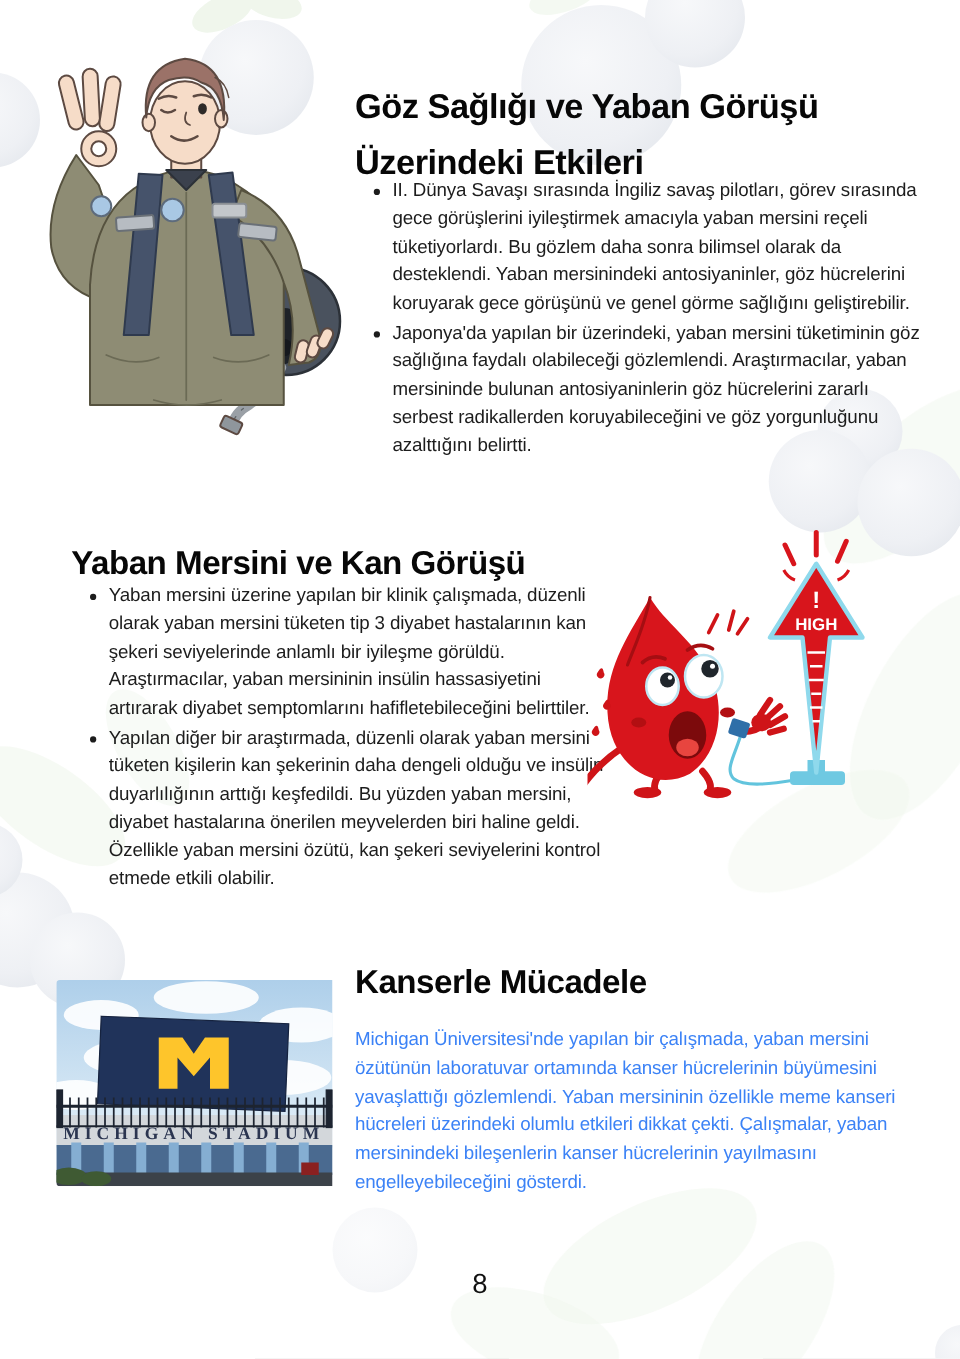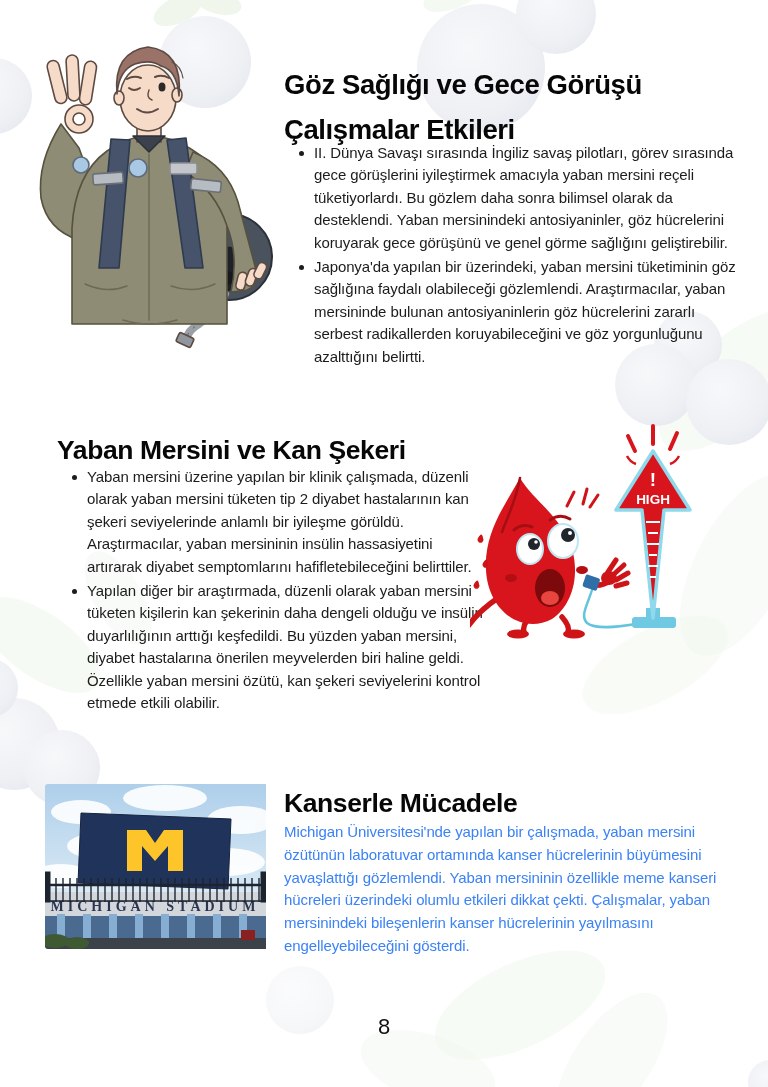--- a/index.html
+++ b/index.html
@@ -13,21 +13,21 @@
   .decor-layer{z-index:1;pointer-events:none;}
 
   .h1{
     position:absolute;left:284px;top:44px;width:470px;
     font-size:27.5px;font-weight:700;line-height:45px;letter-spacing:-0.4px;color:#070707;
   }
   .h2{
     position:absolute;font-size:26.5px;font-weight:700;letter-spacing:-0.4px;color:#070707;
   }
   .sec2-h{left:57px;top:413px;width:480px;}
-  .sec3-h{left:284px;top:766px;width:460px;}
+  .sec3-h{left:284px;top:748px;width:460px;}
 
   ul.bullets{
     position:absolute;margin:10px;padding:0;list-style:none;
     font-size:15px;line-height:22.4px;letter-spacing:-0.1px;color:#1c1c1c;
   }
   ul.bullets li{position:relative;padding-left:19px;margin:0 0 2px 0;}
   ul.bullets li::before{
     content:"";position:absolute;left:4px;top:9px;width:5px;height:5px;border-radius:50%;background:#1c1c1c;
   }
   .sec1-list{left:285px;top:132px;width:450px;}
@@ -158,29 +158,29 @@
           <rect x="143" y="131" width="27" height="11" rx="2" fill="#c3c7cb" stroke="#8a8f94"></rect>
 
           <path d="M122,122 L122,288" fill="none" stroke="#6b6a55" stroke-width="1.4"></path>
           <path d="M58,252 Q80,262 100,254" fill="none" stroke="#6b6a55" stroke-width="1.4"></path>
           <path d="M144,254 Q166,262 188,252" fill="none" stroke="#6b6a55" stroke-width="1.4"></path>
           <path d="M96,288 Q122,296 150,288" fill="none" stroke="#6b6a55" stroke-width="1.4"></path>
         </g>
       </svg>
     </div>
 
-    <h1 class="h1">Göz Sağlığı ve Gece Görüşü Çalışmalar Etkileri</h1>
+    <h1 class="h1">Göz Sağlığı ve Yaban Görüşü Üzerindeki Etkileri</h1>
     <ul class="bullets sec1-list">
       <li>II. Dünya Savaşı sırasında İngiliz savaş pilotları, görev sırasında gece görüşlerini iyileştirmek amacıyla yaban mersini reçeli tüketiyorlardı. Bu gözlem daha sonra bilimsel olarak da desteklendi. Yaban mersinindeki antosiyaninler, göz hücrelerini koruyarak gece görüşünü ve genel görme sağlığını geliştirebilir.</li>
       <li>Japonya'da yapılan bir üzerindeki, yaban mersini tüketiminin göz sağlığına faydalı olabileceği gözlemlendi. Araştırmacılar, yaban mersininde bulunan antosiyaninlerin göz hücrelerini zararlı serbest radikallerden koruyabileceğini ve göz yorgunluğunu azalttığını belirtti.</li>
     </ul>
 
-    <h2 class="h2 sec2-h">Yaban Mersini ve Kan Şekeri</h2>
+    <h2 class="h2 sec2-h">Yaban Mersini ve Kan Görüşü</h2>
     <ul class="bullets sec2-list">
-      <li>Yaban mersini üzerine yapılan bir klinik çalışmada, düzenli olarak yaban mersini tüketen tip 2 diyabet hastalarının kan şekeri seviyelerinde anlamlı bir iyileşme görüldü. Araştırmacılar, yaban mersininin insülin hassasiyetini artırarak diyabet semptomlarını hafifletebileceğini belirttiler.</li>
+      <li>Yaban mersini üzerine yapılan bir klinik çalışmada, düzenli olarak yaban mersini tüketen tip 3 diyabet hastalarının kan şekeri seviyelerinde anlamlı bir iyileşme görüldü. Araştırmacılar, yaban mersininin insülin hassasiyetini artırarak diyabet semptomlarını hafifletebileceğini belirttiler.</li>
       <li>Yapılan diğer bir  araştırmada, düzenli olarak yaban mersini tüketen kişilerin kan şekerinin daha dengeli olduğu ve insülin duyarlılığının arttığı keşfedildi. Bu yüzden yaban mersini, diyabet hastalarına önerilen meyvelerden biri haline geldi. Özellikle yaban mersini özütü, kan şekeri seviyelerini kontrol etmede etkili olabilir.</li>
     </ul>
 
     <div class="blood-wrap">
       <svg width="250" height="222" viewBox="0 0 250 222">
 
         <path d="M122,170 C117,186 110,196 117,203 C126,210 148,207 166,204" fill="none" stroke="#62c4dd" stroke-width="2.5" stroke-linecap="round"></path>
 
         <g>
           <g stroke="#d8151c" stroke-width="4" stroke-linecap="round">

